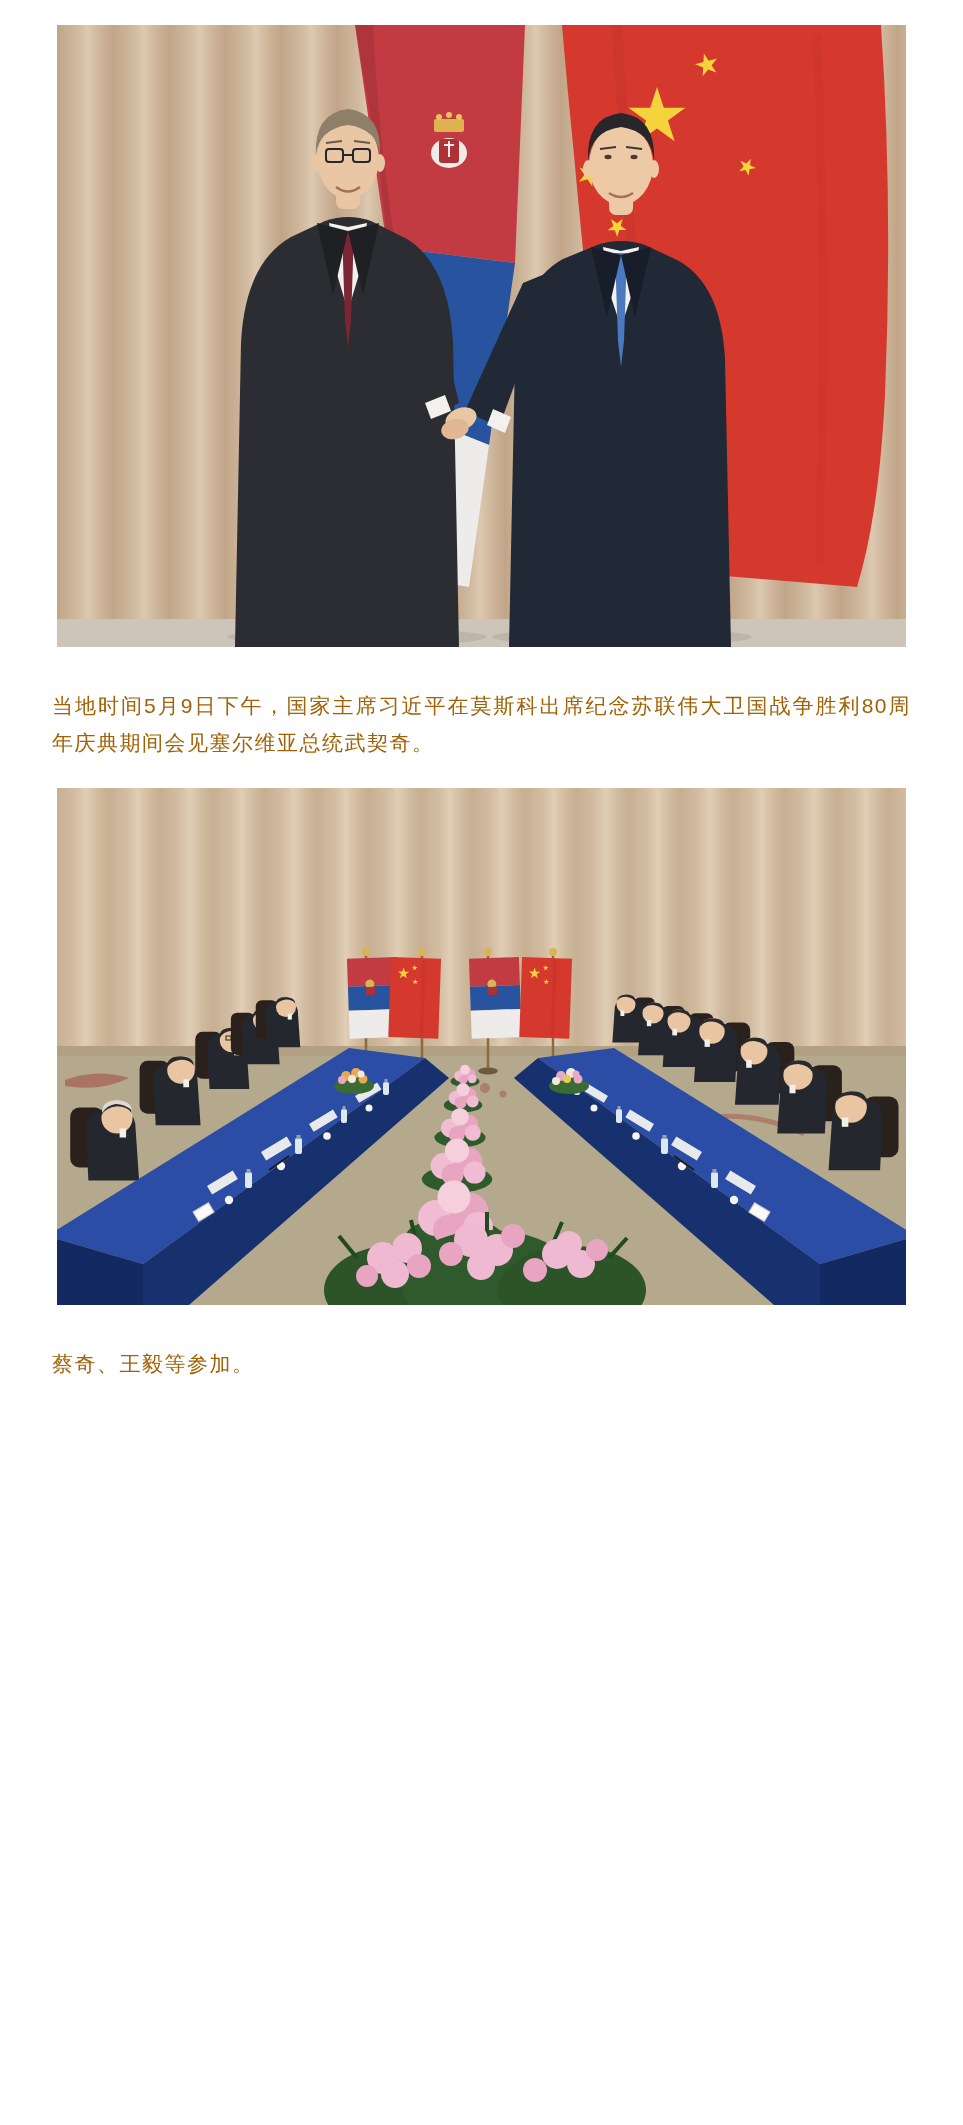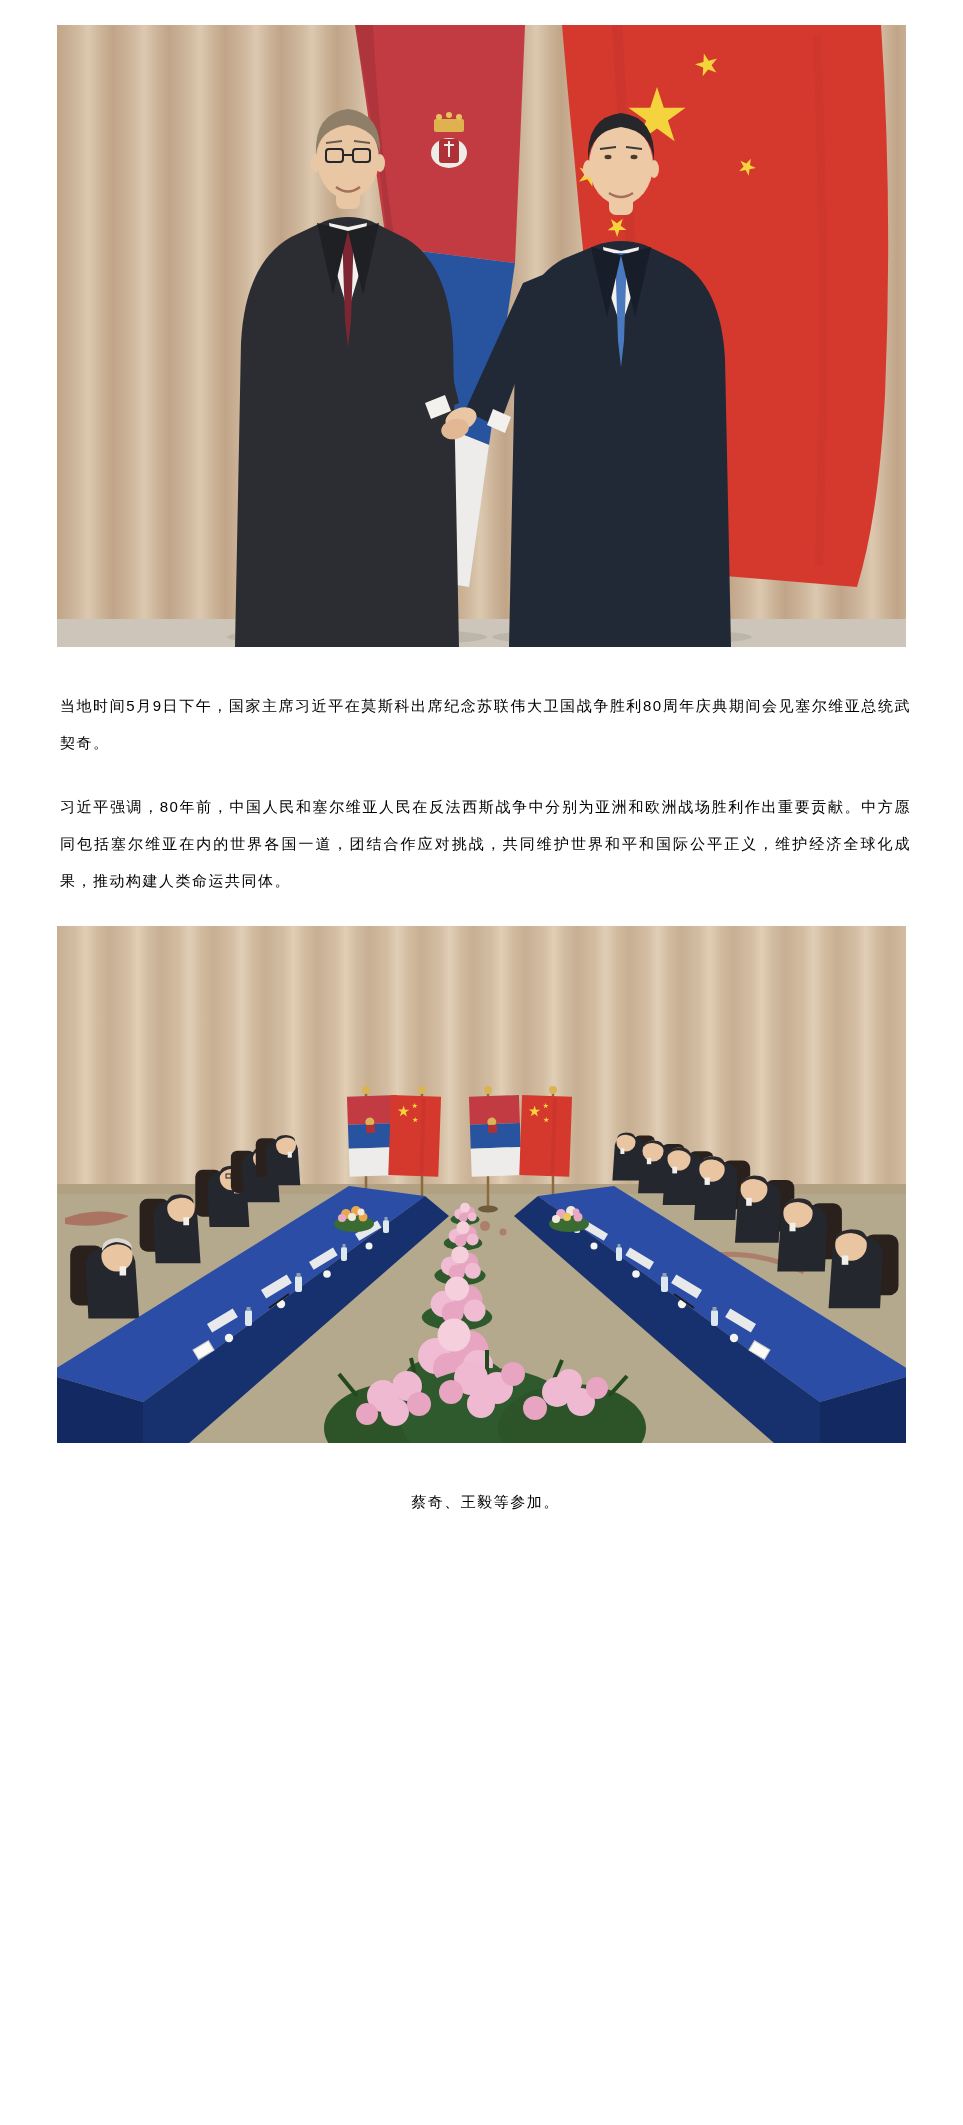--- a/index.html
+++ b/index.html
@@ -3,29 +3,29 @@
 <meta charset="utf-8">
 <style>
   html,body{margin:0;padding:0;background:#ffffff;}
   body{width:963px;font-family:"Liberation Sans","DejaVu Sans",sans-serif;}
   .page{padding:25px 52px 13px 52px;}
   .photo{display:block;margin:0 0 0 5px;width:849px;overflow:hidden;}
   .photo svg{display:block;}
   .photo-top{margin-bottom:40px;}
   .photo-mid{margin-top:15px;margin-bottom:40px;}
   p.body-text{
-    margin:0 0 27px 8px;
-    font-size:15px;
+    margin:0 0 27px 0;
+    font-size:21px;
     line-height:37px;
     letter-spacing:1.5px;
-    color:#000000;
+    color:#a16207;
     text-align:justify;
     text-justify:inter-ideograph;
   }
-  p.short-line{text-align:center;}
+  p.short-line{text-align:left;}
 </style>
 </head>
 <body>
 
 <div class="page">
 
   <figure class="photo photo-top">
     <svg width="849" height="622" viewBox="0 0 849 622" xmlns="http://www.w3.org/2000/svg">
       <defs>
         <linearGradient id="cur1" gradientUnits="userSpaceOnUse" x1="0" y1="0" x2="56" y2="0" spreadMethod="repeat">
@@ -115,21 +115,20 @@
       </g>
 
       <g>
         <ellipse cx="404" cy="394" rx="16" ry="11" transform="rotate(-20 404 394)" fill="#eac7a4"></ellipse>
         <ellipse cx="398" cy="404" rx="14" ry="10" transform="rotate(-15 398 404)" fill="#e2b894"></ellipse>
       </g>
     </svg>
   </figure>
 
   <p class="body-text">当地时间5月9日下午，国家主席习近平在莫斯科出席纪念苏联伟大卫国战争胜利80周年庆典期间会见塞尔维亚总统武契奇。</p>
-  <p class="body-text">习近平强调，80年前，中国人民和塞尔维亚人民在反法西斯战争中分别为亚洲和欧洲战场胜利作出重要贡献。中方愿同包括塞尔维亚在内的世界各国一道，团结合作应对挑战，共同维护世界和平和国际公平正义，维护经济全球化成果，推动构建人类命运共同体。</p>
 
   <figure class="photo photo-mid">
     <svg width="849" height="517" viewBox="0 0 849 517" xmlns="http://www.w3.org/2000/svg">
       <defs>
         <linearGradient id="cur2" gradientUnits="userSpaceOnUse" x1="0" y1="0" x2="52" y2="0" spreadMethod="repeat">
           <stop offset="0" stop-color="#c7af92"></stop>
           <stop offset="0.35" stop-color="#d3bda2"></stop>
           <stop offset="0.55" stop-color="#e0ceb5"></stop>
           <stop offset="0.78" stop-color="#d1bb9f"></stop>
           <stop offset="1" stop-color="#c7af92"></stop>

